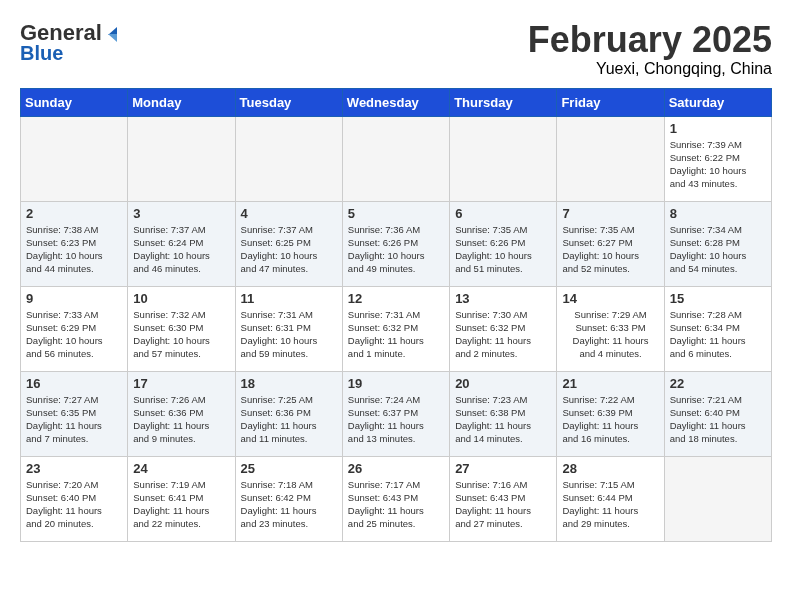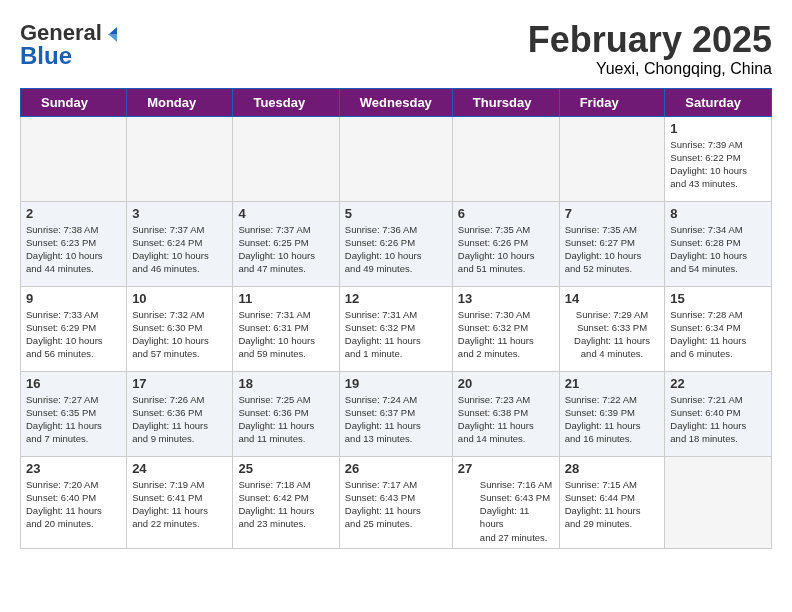--- a/index.html
+++ b/index.html
@@ -38,25 +38,25 @@
     .subtitle {
       font-size: 16px;
       color: #000000;
     }
     .calendar {
       width: 100%;
       border-collapse: collapse;
       border: 1px solid #ccc;
     }
     .calendar th {
-      background: #701a75;
+      background: #1d4ed8;
       color: #fff;
       font-size: 13px;
       font-weight: bold;
-      padding: 6px 20px;
+      padding: 6px 4px;
       text-align: left;
       border: 1px solid #1a5fb4;
     }
     .calendar td {
       vertical-align: top;
       border: 1px solid #ccc;
       padding: 4px 5px;
       font-size: 10px;
       color: #333;
       background: #fff;
@@ -87,21 +87,21 @@
 
 <div class="header">
   <div class="logo">
     <div class="logo-icon">
       <span style="font-size:22px;font-weight:bold;color:#333;">General</span>
       <span style="display:inline-flex;flex-direction:column;margin-left:4px;margin-top:2px;">
         <span style="width:0;height:0;border-left:9px solid transparent;border-bottom:8px solid #1a5fb4;display:block;"></span>
         <span style="width:0;height:0;border-left:9px solid transparent;border-top:8px solid #5b9bd5;display:block;margin-top:-1px;"></span>
       </span>
     </div>
-    <div style="font-size:24px;font-weight:bold;color:#1a5fb4;margin-top:-4px;">Blue</div>
+    <div style="font-size:20px;font-weight:bold;color:#1a5fb4;margin-top:-4px;">Blue</div>
   </div>
   <div class="title-block">
     <div class="main-title">February 2025</div>
     <div class="subtitle">Yuexi, Chongqing, China</div>
   </div>
 </div>
 
 <table class="calendar">
   <thead>
     <tr>
@@ -307,21 +307,21 @@
         </td>
         <td>
           <span class="day-number">26</span>
           <div class="day-info" style="white-space: pre-line;">Sunrise: 7:17 AM
 Sunset: 6:43 PM
 Daylight: 11 hours
 and 25 minutes.</div>
         </td>
         <td>
           <span class="day-number">27</span>
-          <div class="day-info" style="white-space: pre-line; margin-left: 22px;">Sunrise: 7:16 AM
+          <div class="day-info" style="white-space: pre-line;">Sunrise: 7:16 AM
 Sunset: 6:43 PM
 Daylight: 11 hours
 and 27 minutes.</div>
         </td>
         <td>
           <span class="day-number">28</span>
           <div class="day-info" style="white-space: pre-line;">Sunrise: 7:15 AM
 Sunset: 6:44 PM
 Daylight: 11 hours
 and 29 minutes.</div>

